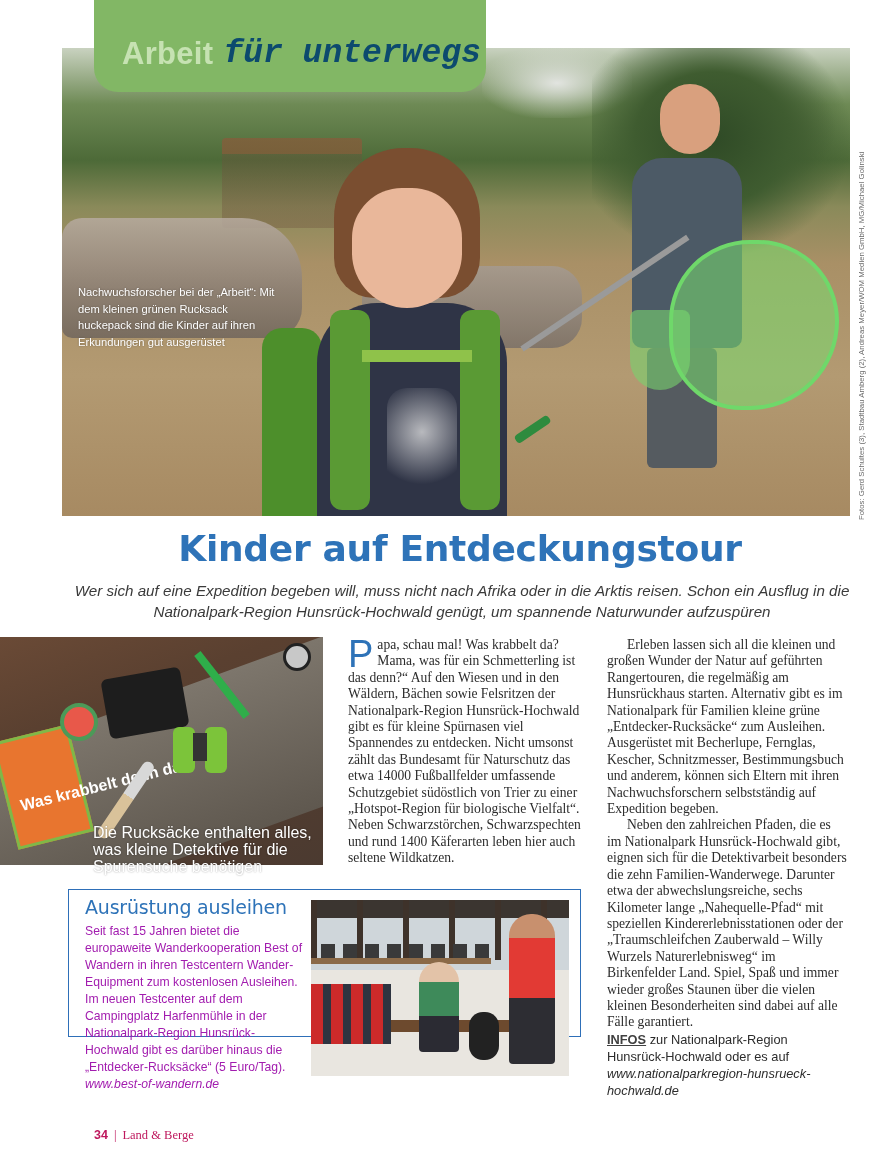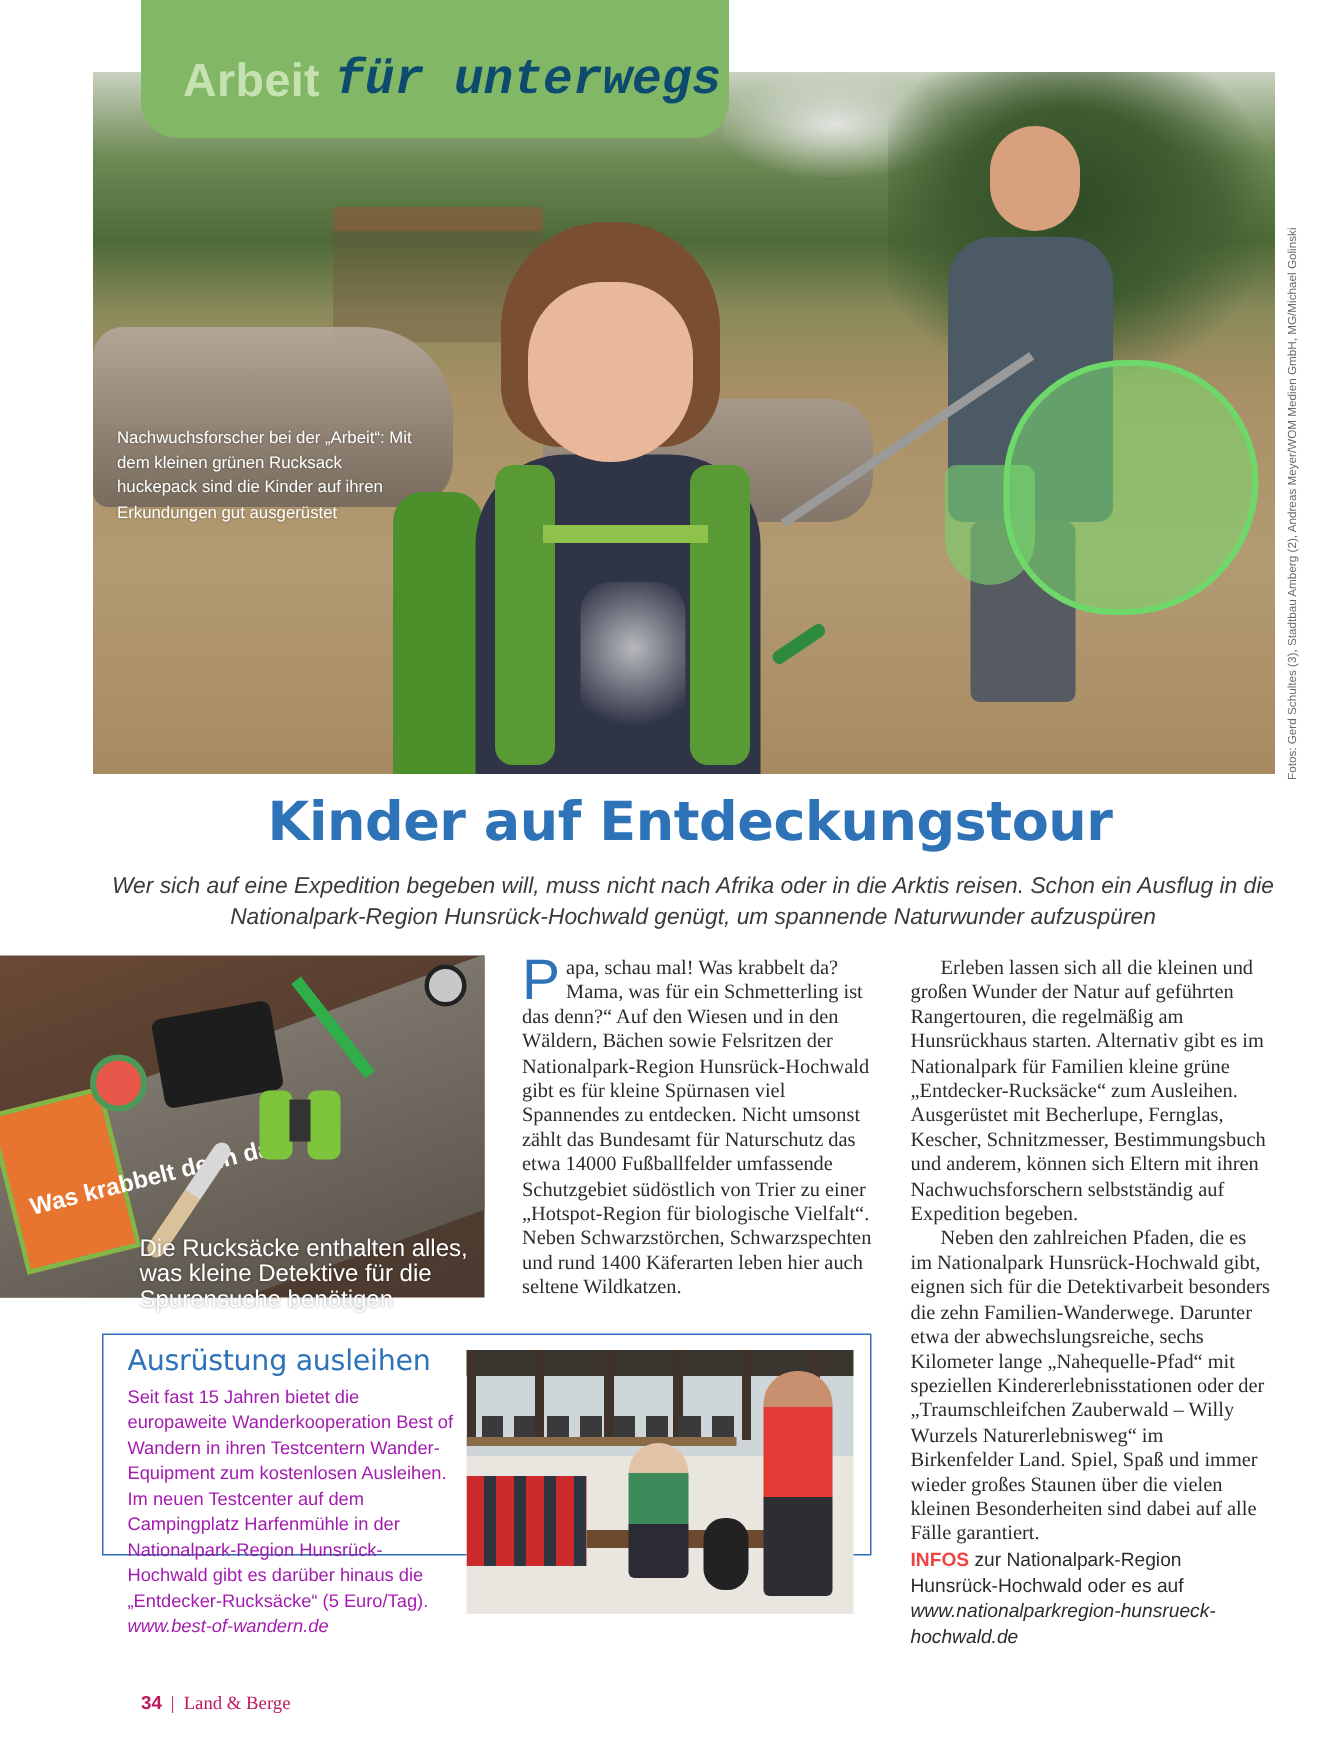--- a/index.html
+++ b/index.html
@@ -85,21 +85,21 @@
     font-family:"Liberation Sans",sans-serif; font-size:16px; line-height:17px; color:#fff; text-shadow:0 0 2px rgba(0,0,0,.4);margin-left:25px; }
 
   
   .col { position:absolute; font-family:"Liberation Serif", serif; font-size:13.6px; line-height:16.4px; color:#2c2c2c; }
   .col p { margin:0; }
   .col1 { left:348px; top:637px; width:242px; }
   .col2 { left:607px; top:637px; width:240px; }
   .dropcap { float:left; font-family:"Liberation Sans",sans-serif; font-size:38px; line-height:30px; color:#2e73b8; margin: 2px 4px 0 0; }
   .indent { text-indent: 20px; }
   .infos { margin-top:6px; font-family:"Liberation Sans", sans-serif; font-size:12.8px; line-height:17px; color:#2c2c2c; }
-  .infos .tag { color:#ef4444; font-weight:bold; }
+  .infos .tag { color:#404040; font-weight:bold;text-decoration:underline; }
   .infos .link { font-style:italic; }
 
   
   .box { position:absolute; left:68px; top:889px; width:513px; height:148px; border:1.5px solid #2e6fb8; }
   .box-title { position:absolute; left:16px; top:6px; font-family:"DejaVu Sans",sans-serif; font-size:19px; color:#2e73b8; letter-spacing:-.2px; }
   .box-text { position:absolute; left:16px; top:33px; width:222px; font-family:"Liberation Sans",sans-serif; font-size:12.2px; line-height:17px; color:#a21caf; }
   .box-text .link { font-style:italic; }
   .shop {
     position:absolute; left:242px; top:10px; width:258px; height:176px; overflow:hidden;
     background: linear-gradient(180deg,#3b3530 0 10%, #cfd6da 10% 40%, #e9e6e0 40% 100%);

